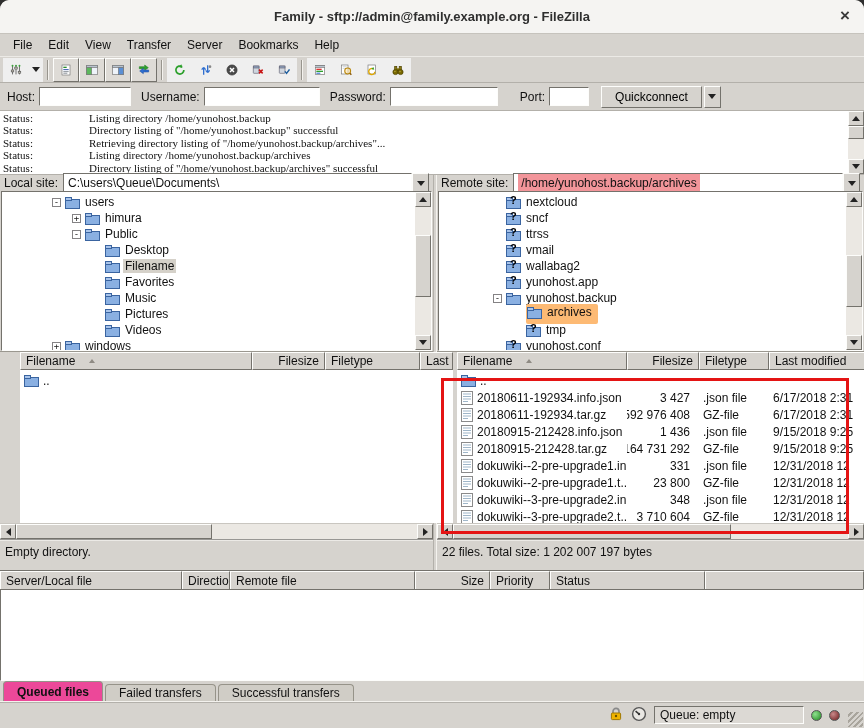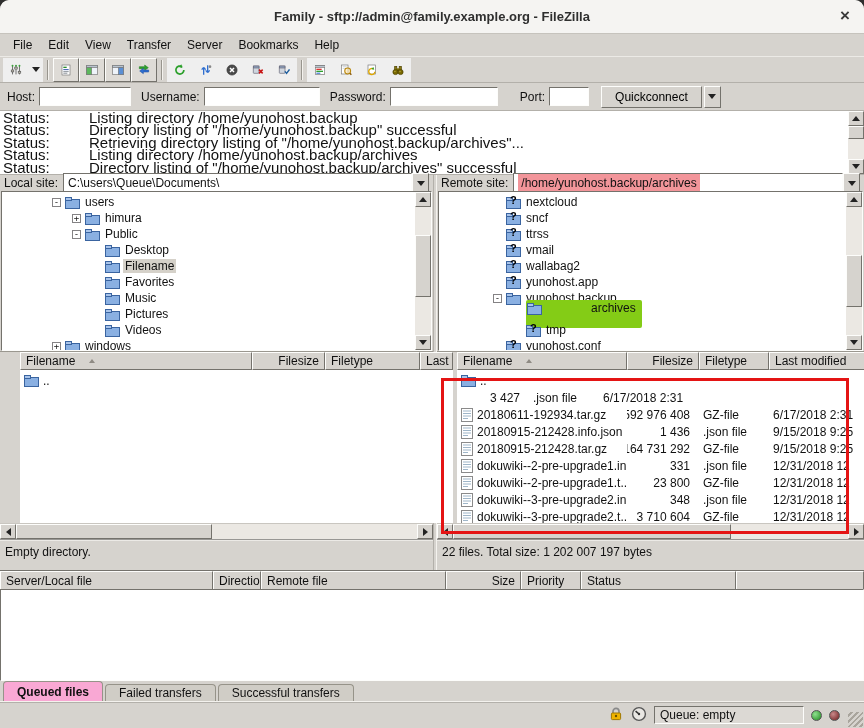--- a/index.html
+++ b/index.html
@@ -37,21 +37,21 @@
   .tb-btn.narrow { width:13px; }
   .tb-sep { width:0; height:20px; border-left:1px solid #98958e; border-right:1px solid #f4f2ee; margin:0 4px; }
   
   .quickbar { height:28px; flex:none; display:flex; align-items:center; padding:0 7px; border-bottom:1px solid #b3b0aa; background:#d6d3ce; }
   .qc-label { margin-right:4px; }
   .qc-input { height:19px; background:#fff; border:1px solid; border-color:#74726c #fdfdfb #fdfdfb #74726c; outline:none; font-family:"Liberation Sans",sans-serif; font-size:12px; padding:0 3px; }
   .qc-btn { height:22px; padding:0 13px; margin-left:12px; background:#d6d3ce; border:1px solid; border-color:#fdfdfb #74726c #74726c #fdfdfb; font-size:12px; }
   .qc-drop { width:17px; height:22px; margin-left:2px; background:#d6d3ce; border:1px solid; border-color:#fdfdfb #74726c #74726c #fdfdfb; display:flex; align-items:center; justify-content:center; }
   
   .log { height:64px; flex:none; background:#fff; display:flex; border-bottom:1px solid #b3b0aa; }
-  .log-lines { flex:1; overflow:hidden; padding:1px 3px; font-size:15px; line-height:12.4px; }
+  .log-lines { flex:1; overflow:hidden; padding:1px 3px; font-size:11px; line-height:12.4px;font-family:Liberation Serif, serif; }
   .log-pre { display:inline-block; width:86px; }
   
   .vsb { width:16px; flex:none; background:#ebe8e3; display:flex; flex-direction:column; }
   .sbtn { width:100%; height:15px; flex:none; background:#d6d3ce; border:1px solid; border-color:#fdfdfb #74726c #74726c #fdfdfb; display:flex; align-items:center; justify-content:center; }
   .sthumb { width:100%; flex:none; background:#d6d3ce; border:1px solid; border-color:#fdfdfb #74726c #74726c #fdfdfb; }
   .strack { flex:1; }
   .hsb { height:16px; flex:none; background:#ebe8e3; display:flex; border-top:1px solid #c9c6c0; }
   .hsb .sbtn { width:16px; height:100%; }
   .hsb .sthumb { height:100%; }
   .tri { width:0; height:0; border:4px solid transparent; }
@@ -74,42 +74,42 @@
   .tree { height:160px; flex:none; margin:0 1px; background:#fff; border:1px solid; border-color:#74726c #fdfdfb #fdfdfb #74726c; display:flex; }
   .tree-items { flex:1; overflow:hidden; padding-top:2px; }
   .tree-row { height:16px; display:flex; align-items:center; white-space:nowrap; }
   .exp { width:9px; height:9px; flex:none; border:1px solid #848284; background:#fff; font:9px/7px "DejaVu Sans Mono",monospace; text-align:center; margin-right:4px; color:#222; }
   .tspacer { width:13px; flex:none; }
   .ticon { flex:none; display:flex; margin-right:3px; }
   .fq { position:relative; display:flex; }
   .fq b { position:absolute; left:4px; top:-2px; font-size:11px; color:#000; }
   .tlabel { padding:0 2px; }
   .tlabel.selected { background:#d5d1c9; }
-  .hl-node { background:#84cc16; border-radius:2px; display:flex; align-items:center; padding:1px 4px 13px 1px;gap:44px; }
+  .hl-node { background:#fdba74; border-radius:2px; display:flex; align-items:center; padding:1px 4px 5px 1px; }
   
   .list-block { flex:none; display:flex; border-top:1px solid #9a978f; }
   .list-left { display:flex; flex-direction:column;margin-left:20px; }
   .hrow { height:18px; display:flex; }
   .hcell { height:18px; flex:none; background:#d6d3ce; border:1px solid; border-color:#fdfdfb #74726c #74726c #fdfdfb; display:flex; align-items:center; padding:0 5px; overflow:hidden; white-space:nowrap; }
   .hcell.right { justify-content:flex-end; }
   .rows { background:#fff; height:153px; overflow:hidden; padding-top:2px; }
   .frow { height:17px; display:flex; align-items:center; }
   .fcell { flex:none; overflow:hidden; white-space:nowrap; padding:0 4px; display:flex; align-items:center; height:100%; }
   .fcell.size { justify-content:flex-end; padding-right:9px; }
   .ficon { flex:none; display:flex; margin-right:4px; }
   .red-rect { position:absolute; left:4px; top:203px; width:408px; height:156px; border:3px solid #e41414; z-index:6; pointer-events:none; }
   .pane-status { height:24px; flex:none; display:flex; align-items:center; padding:0 5px; background:#d6d3ce; border-top:2px groove #eceae6; }
   
   .queue-header { height:19px; flex:none; display:flex; background:#d6d3ce; border-top:1px solid #74726c; }
   .queue-header .hcell { height:19px; }
   .queue-body { height:92px; flex:none; background:#fff; border:1px solid; border-color:#74726c #fdfdfb #fdfdfb #74726c; }
   
   .tabs { height:20px; flex:none; display:flex; align-items:flex-end; gap:2px; padding-left:3px; background:#d6d3ce; }
   .tab { height:17px; padding:0 13px; display:flex; align-items:center; background:#d0cdc6; border:1px solid #969389; border-bottom:none; border-radius:4px 4px 0 0; white-space:nowrap; }
-  .tab.active { background:#f9a8d4; font-weight:bold; height:20px; }
+  .tab.active { background:#ec4899; font-weight:bold; height:20px; }
   
   .statusbar { flex:1; display:flex; align-items:center; background:#d6d3ce; border-top:1px solid #f4f2ee; box-shadow:inset 0 1px 0 #b3b0aa; position:relative; padding:0 4px; }
   .sb-right { margin-left:auto; display:flex; align-items:center; gap:7px; padding-right:20px; }
   .queue-box { width:150px; height:18px; background:#dcd9d4; border:1px solid; border-color:#74726c #fdfdfb #fdfdfb #74726c; display:flex; align-items:center; padding:0 5px; }
   .light { width:11px; height:11px; border-radius:50%; border:1px solid #555; }
   .light.green { background:radial-gradient(circle at 35% 35%, #8fe08f, #1f8a1f); }
   .light.red   { background:radial-gradient(circle at 35% 35%, #c98a8a, #6e1d1d); }
   .grip { position:absolute; right:1px; bottom:1px; width:15px; height:15px;
           background:repeating-linear-gradient(135deg, transparent 0 2px, #a9a59d 2px 4px); }
 </style>
@@ -638,20 +638,34 @@
                       <rect x="0.5" y="1.5" width="6" height="3" fill="#a9c4ea" stroke="#3a64a0"></rect>
                     </svg>
                   </span>
                   <span>..</span>
                 </div>
                 <div class="fcell size" style="width: 72px;"></div>
                 <div class="fcell" style="width: 70px;"></div>
                 <div class="fcell" style="width: 99px;"></div>
               </div>
               <div class="frow">
+                <div class="fcell" style="width: 170px;">
+                  <span class="ficon">
+                    <svg width="12" height="14" viewBox="0 0 12 14">
+                      <rect x="0.5" y="0.5" width="11" height="13" fill="#fff" stroke="#8a8a8a"></rect>
+                      <g stroke="#9fb6c9" stroke-width="1">
+                        <line x1="2" y1="3" x2="10" y2="3"></line>
+                        <line x1="2" y1="5.5" x2="10" y2="5.5"></line>
+                        <line x1="2" y1="8" x2="10" y2="8"></line>
+                        <line x1="2" y1="10.5" x2="7" y2="10.5"></line>
+                      </g>
+                    </svg>
+                  </span>
+                  <span>20180611-192934.info.json</span>
+                </div>
                 <div class="fcell size" style="width: 72px;">3 427</div>
                 <div class="fcell" style="width: 70px;">.json file</div>
                 <div class="fcell" style="width: 99px;">6/17/2018 2:31</div>
               </div>
               <div class="frow">
                 <div class="fcell" style="width: 170px;">
                   <span class="ficon">
                     <svg width="12" height="14" viewBox="0 0 12 14">
                       <rect x="0.5" y="0.5" width="11" height="13" fill="#fff" stroke="#8a8a8a"></rect>
                       <g stroke="#9fb6c9" stroke-width="1">
@@ -806,21 +820,21 @@
           </div>
       </div>
       <div class="pane-status">
           <span>22 files. Total size: 1 202 007 197 bytes</span>
         </div>
       <div class="red-rect"></div>
     </div>
   </div>
 
   <div class="queue-header" id="queue-headers">
-      <div class="hcell" style="width: 213px;">Server/Local file</div>
+      <div class="hcell" style="width: 182px;">Server/Local file</div>
       <div class="hcell" style="width: 48px;">Direction</div>
       <div class="hcell" style="width: 185px;">Remote file</div>
       <div class="hcell right" style="width: 75px;">Size</div>
       <div class="hcell" style="width: 60px;">Priority</div>
       <div class="hcell" style="width: 155px;">Status</div>
       <div class="hcell" style="flex: 1 1 0%;"></div>
     </div>
   <div class="queue-body"></div>
 
   <div class="tabs" id="tabs">

